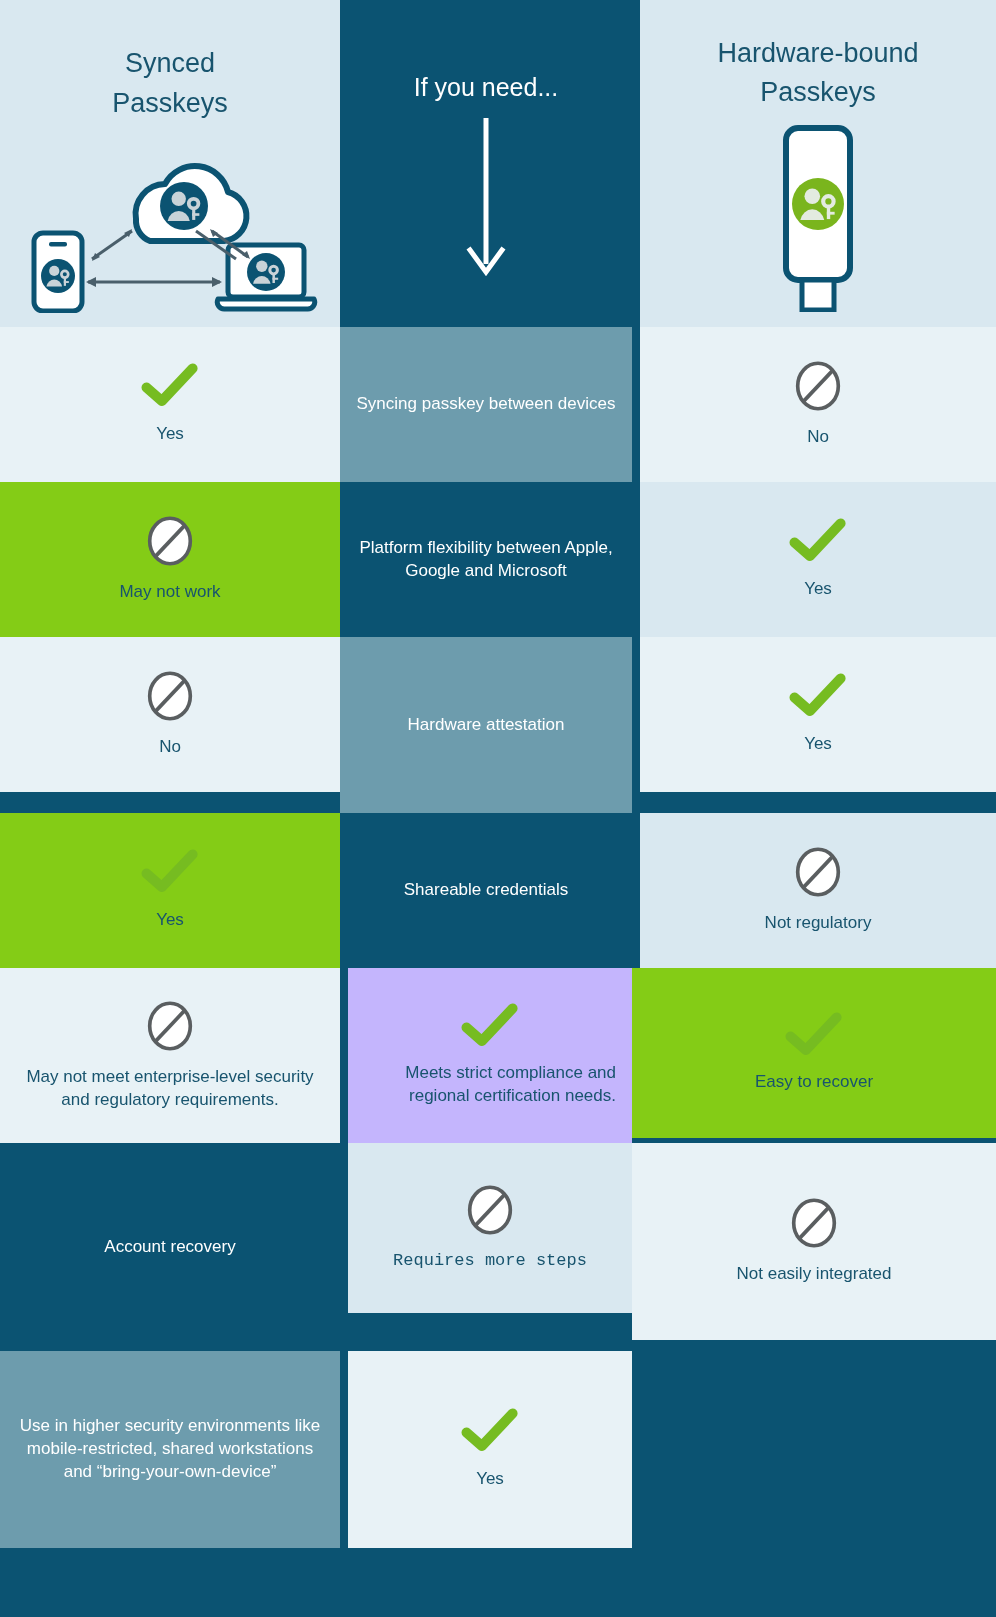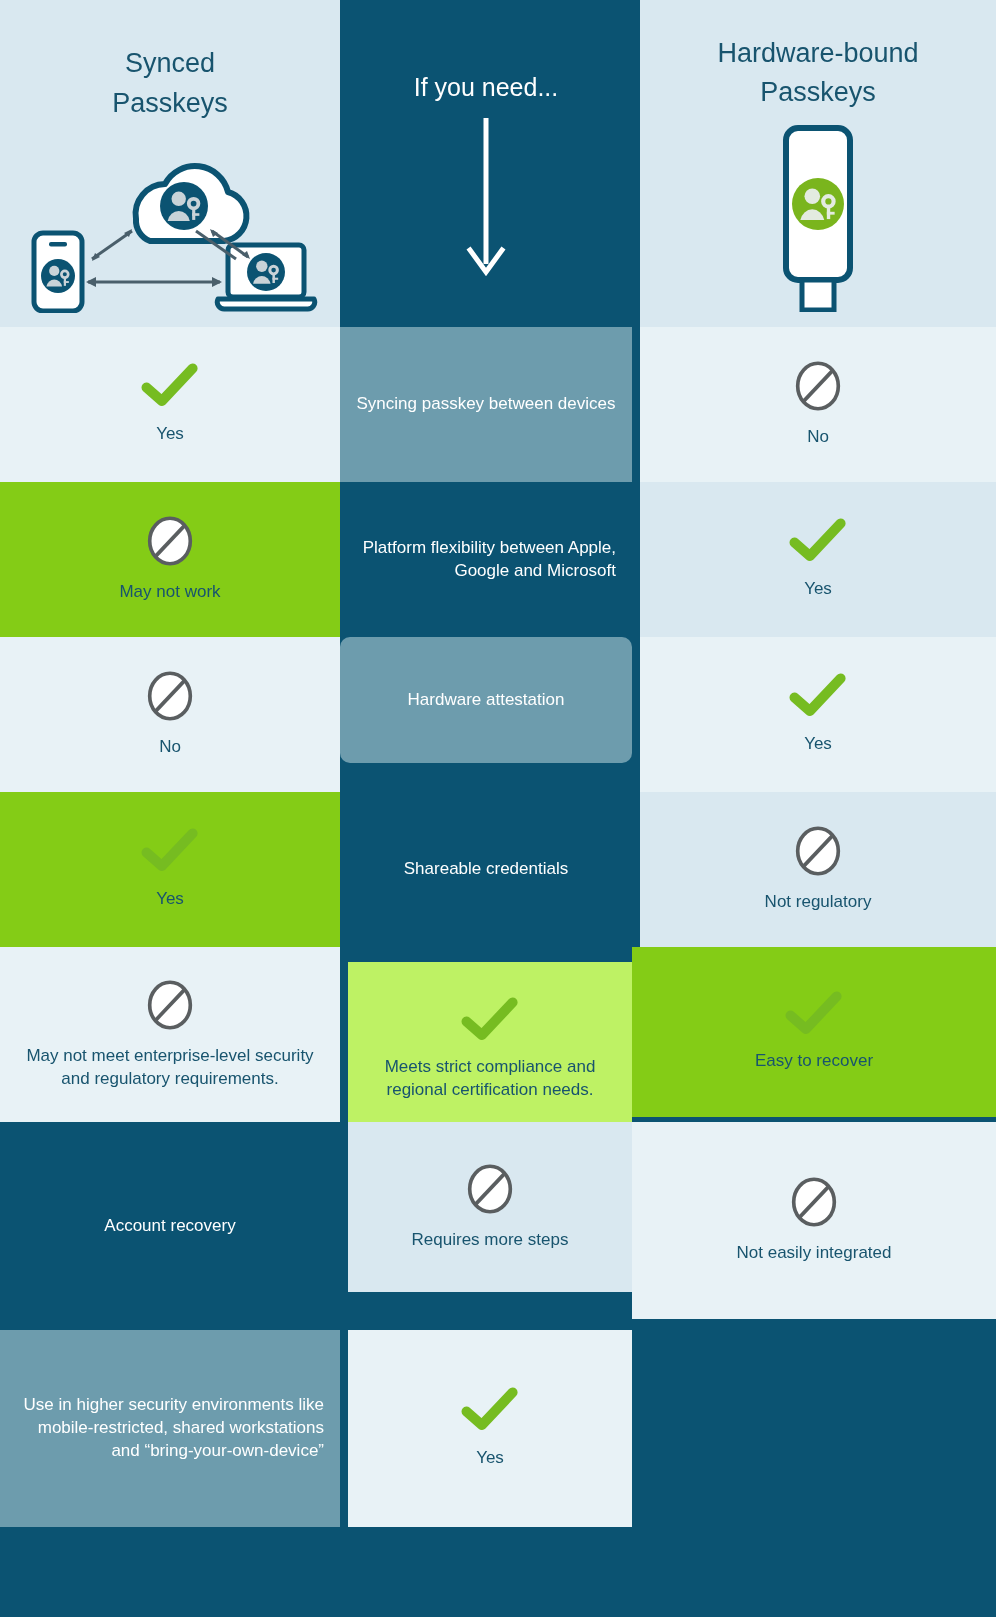--- a/index.html
+++ b/index.html
@@ -38,21 +38,21 @@
     display:flex;flex-direction:column;align-items:center;justify-content:center;
     text-align:center;color:#18546e;padding:8px 14px;
   }
   .side.shadeA{background:#84cc16;}
   .side.shadeB{background:#e8f2f6;}
   .side.header{background:#d9e8f0;}
 
   
   .mid{
     display:flex;align-items:center;justify-content:center;
-    text-align:right;color:#ffffff;padding:10px 16px;
+    text-align:center;color:#ffffff;padding:10px 16px;
     font-size:17px;line-height:1.35;
   }
   .mid.dark{background:#0b5372;}
   .mid.light{background:#6d9cad;}
   .mid.header{background:#0b5372;flex-direction:column;}
 
   
   .hdr-title{
     font-size:27px;line-height:1.45;font-weight:normal;color:#18546e;
     margin-top:34px;
@@ -173,21 +173,21 @@
           <div class="row-label">Yes</div>
         </div>
       </div>
       <div class="cell side shadeB" style="height: 155px;">
         <svg width="52" height="52" viewBox="0 0 64 64">
           <ellipse cx="32" cy="32" rx="25" ry="28" fill="#ffffff" stroke="#5a5e60" stroke-width="4.5"></ellipse>
           <line x1="15" y1="50" x2="49" y2="14" stroke="#5a5e60" stroke-width="4.5" stroke-linecap="round"></line>
         </svg>
         <div class="row-label">No</div>
       </div>
-      <div class="cell mid light" style="height: 126px; border-radius: 10px;">
+      <div class="cell mid light" style="height: 176px;">
         <div>Hardware attestation</div>
       </div>
       <div class="cell rightcol-wrap" style="height: 155px;">
         <div style="background:#e8f2f6;height:155px;margin-left:8px;display:flex;flex-direction:column;align-items:center;justify-content:center;text-align:center;color:#18546e;padding:0 16px;box-sizing:border-box;">
           <svg width="58" height="45.24" viewBox="0 0 64 50">
             <path d="M6 27 L23 42 L57 6" fill="none" stroke="#76bc21" stroke-width="11" stroke-linecap="round" stroke-linejoin="round"></path>
           </svg>
           <div class="row-label">Yes</div>
         </div>
       </div>
@@ -210,38 +210,38 @@
         </div>
       </div>
       <div class="cell side shadeB" style="height: 175px;">
         <svg width="52" height="52" viewBox="0 0 64 64">
           <ellipse cx="32" cy="32" rx="25" ry="28" fill="#ffffff" stroke="#5a5e60" stroke-width="4.5"></ellipse>
           <line x1="15" y1="50" x2="49" y2="14" stroke="#5a5e60" stroke-width="4.5" stroke-linecap="round"></line>
         </svg>
         <div class="row-label">May not meet enterprise-level security and regulatory requirements.</div>
       </div>
       <div class="cell rightcol-wrap" style="height: 175px;">
-        <div style="background:#bef264;height:175px;margin-left:8px;display:flex;flex-direction:column;align-items:center;justify-content:center;text-align:center;color:#18546e;padding:0 16px;box-sizing:border-box;margin-top:15px;">
+        <div style="background:#c4b5fd;height:175px;margin-left:8px;display:flex;flex-direction:column;align-items:center;justify-content:center;text-align:right;color:#18546e;padding:0 16px;box-sizing:border-box;">
           <svg width="58" height="45.24" viewBox="0 0 64 50">
             <path d="M6 27 L23 42 L57 6" fill="none" stroke="#76bc21" stroke-width="11" stroke-linecap="round" stroke-linejoin="round"></path>
           </svg>
           <div class="row-label">Meets strict compliance and regional certification needs.</div>
         </div>
       </div>
       <div class="cell side shadeA" style="height: 170px;">
         <svg width="58" height="45.24" viewBox="0 0 64 50">
           <path d="M6 27 L23 42 L57 6" fill="none" stroke="#76bc21" stroke-width="11" stroke-linecap="round" stroke-linejoin="round"></path>
         </svg>
         <div class="row-label">Easy to recover</div>
       </div>
       <div class="cell mid dark" style="height: 208px;">
         <div>Account recovery</div>
       </div>
       <div class="cell rightcol-wrap" style="height: 170px;">
-        <div style="background:#d9e8f0;height:170px;margin-left:8px;display:flex;flex-direction:column;align-items:center;justify-content:center;text-align:center;color:#18546e;padding:0 16px;box-sizing:border-box;">
+        <div style="background:#d9e8f0;height:170px;margin-left:8px;display:flex;flex-direction:column;align-items:center;justify-content:center;text-align:center;color:#18546e;padding:0 16px;box-sizing:border-box;font-family:Liberation Mono, monospace;">
           <svg width="52" height="52" viewBox="0 0 64 64">
             <ellipse cx="32" cy="32" rx="25" ry="28" fill="#ffffff" stroke="#5a5e60" stroke-width="4.5"></ellipse>
             <line x1="15" y1="50" x2="49" y2="14" stroke="#5a5e60" stroke-width="4.5" stroke-linecap="round"></line>
           </svg>
           <div class="row-label">Requires more steps</div>
         </div>
       </div>
       <div class="cell side shadeB" style="height: 197px;">
         <svg width="52" height="52" viewBox="0 0 64 64">
           <ellipse cx="32" cy="32" rx="25" ry="28" fill="#ffffff" stroke="#5a5e60" stroke-width="4.5"></ellipse>

